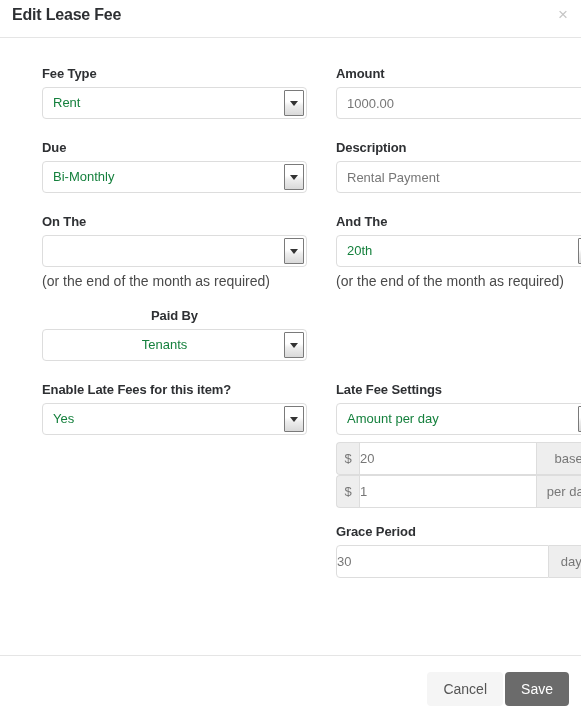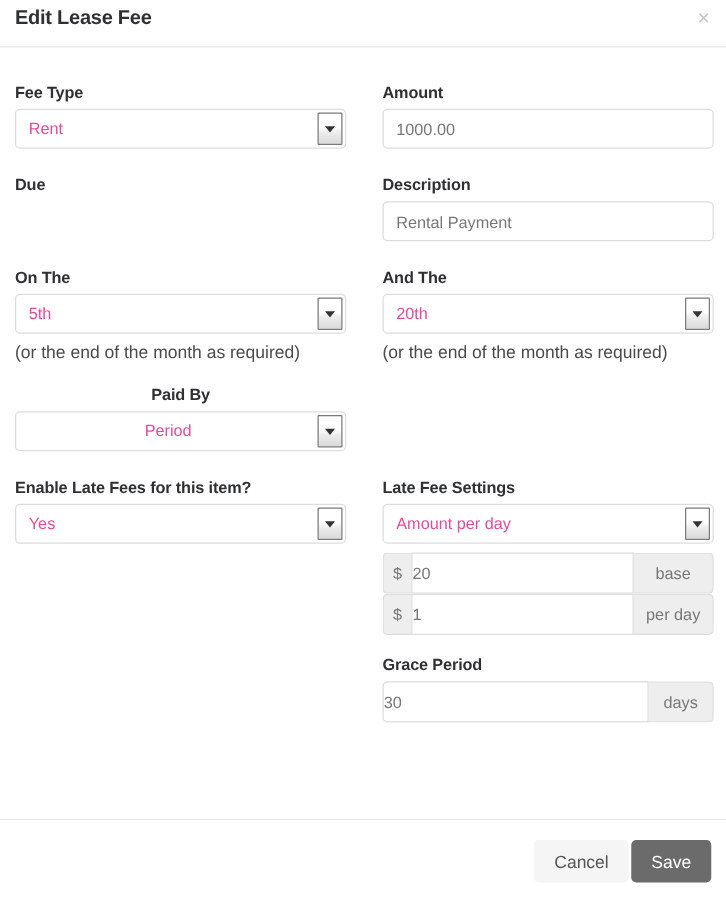--- a/index.html
+++ b/index.html
@@ -53,20 +53,21 @@
     background: none;
     border: none;
     padding: 0;
     font-family: "Liberation Sans", sans-serif;
   }
   
   .modal-body {
     position: relative;
     height: 616px;
     box-sizing: border-box;
+    margin-left: 30px;
   }
   .col {
     position: absolute;
     top: 0;
     width: 265px;
   }
   .col-left  { left: 12px; }
   .col-right { left: 306px; }
 
   .field { position: absolute; width: 265px; }
@@ -108,21 +109,21 @@
     cursor: pointer;
   }
   .select-value {
     position: absolute;
     left: 10px;
     top: 0;
     right: 30px;
     height: 30px;
     line-height: 30px;
     font-size: 13px;
-    color: #ec4899;
+    color: #15803d;
     overflow: hidden;
     white-space: nowrap;
   }
   .select-arrow-btn {
     position: absolute;
     right: 2px;
     top: 2px;
     width: 20px;
     height: 26px;
     border: 1px solid #7a7a7a;
@@ -244,35 +245,38 @@
       <div class="field" style="top:28px;">
         <label class="field-label">Fee Type</label>
         <div class="select-wrap">
           <span class="select-value">Rent</span>
           <span class="select-arrow-btn"></span>
         </div>
       </div>
 
       <div class="field" style="top:102px;">
         <label class="field-label">Due</label>
+        <div class="select-wrap">
+          <span class="select-value">Bi-Monthly</span>
+          <span class="select-arrow-btn"></span>
+        </div>
       </div>
 
       <div class="field" style="top:176px;">
         <label class="field-label">On The</label>
         <div class="select-wrap">
-          <span class="select-value">5th</span>
           <span class="select-arrow-btn"></span>
         </div>
         <div class="hint">(or the end of the month as required)</div>
       </div>
 
       <div class="field" style="top:270px;text-align:center;">
         <label class="field-label">Paid By</label>
         <div class="select-wrap">
-          <span class="select-value">Period</span>
+          <span class="select-value">Tenants</span>
           <span class="select-arrow-btn"></span>
         </div>
       </div>
 
       <div class="field" style="top:344px;">
         <label class="field-label">Enable Late Fees for this item?</label>
         <div class="select-wrap">
           <span class="select-value">Yes</span>
           <span class="select-arrow-btn"></span>
         </div>

